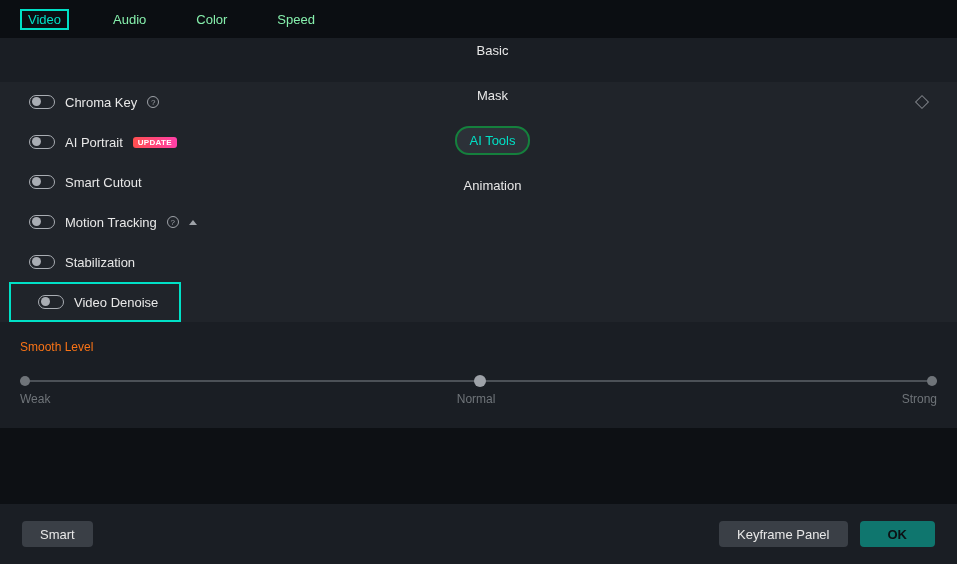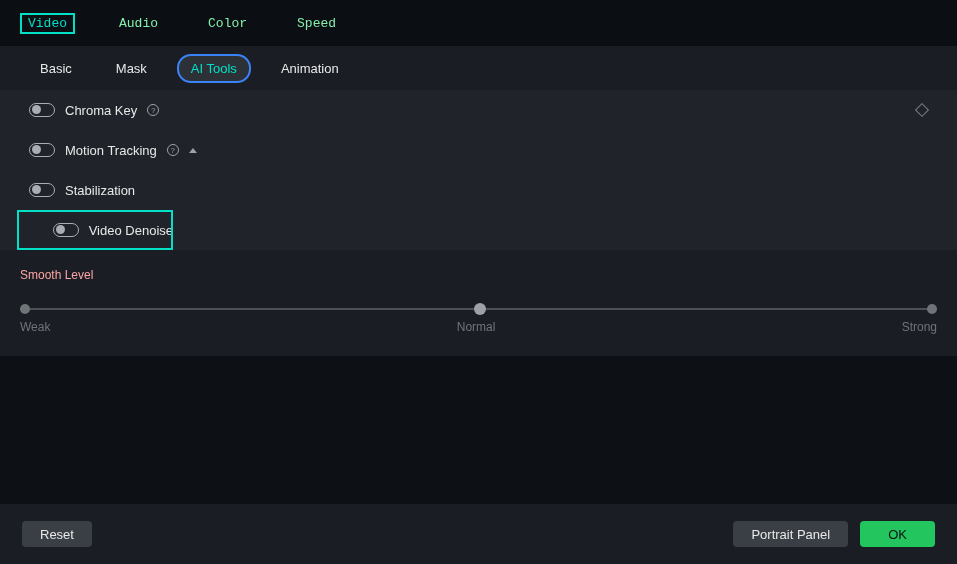--- a/index.html
+++ b/index.html
@@ -4,60 +4,60 @@
 <style>
   * { box-sizing: border-box; margin: 0; padding: 0; }
   html, body { width: 957px; height: 564px; overflow: hidden; }
   body {
     background: #0d1014;
     font-family: -apple-system, BlinkMacSystemFont, "Segoe UI", Arial, sans-serif;
     color: #e8e8e8;
     font-size: 13px;
   }
   .main-tabs {
-    height: 46px;
+    height: 38px;
     display: flex;
     align-items: center;
     background: #0b0e12;
     padding-left: 20px;
     gap: 38px;
-    font-family: Liberation Mono, monospace;
   }
   .main-tab {
     cursor: pointer;
     font-size: 13px;
     color: #86efac;
     padding: 2px 6px;
   }
   .main-tab.active {
     color: #00e0c6;
     border: 2px solid #00e0c6;
     padding: 1px 6px;
   }
   .sub-tabs {
     height: 44px;
     display: flex;
     align-items: center;
     background: #1a1e24;
     padding-left: 28px;
     gap: 20px;
+    flex-direction: column;
   }
   .sub-tab {
     cursor: pointer;
     font-size: 13px;
     color: #e8e8e8;
     padding: 5px 12px;
     border-radius: 14px;
   }
   .sub-tab.active-pill {
     color: #00e0c6;
     background: #2c3138;
   }
   .sub-tab.highlighted {
-    border: 2px solid #3b82f6;
+    border: 2px solid #15803d;
     margin: -2px;
     text-align: right;
   }
   .content {
     background: #20242a;
   }
   .row {
     height: 40px;
     display: flex;
     align-items: center;
@@ -122,30 +122,29 @@
     right: 30px;
     width: 10px;
     height: 10px;
     border: 1.5px solid #7d8187;
     transform: rotate(45deg);
     cursor: pointer;
   }
   .row.highlighted {
     outline: 2px solid #00e0c6;
     outline-offset: -2px;
-    width: 156px;
-    margin-left: 17px;
-    justify-content: flex-end;
+    width: 172px;
+    margin-left: 9px;
   }
   .denoise-section {
     background: #1a1e24;
     padding: 18px 20px 22px 20px;
   }
   .denoise-label {
-    color: #fca5a5;
+    color: #f97316;
     font-size: 12px;
     margin-bottom: 18px;
   }
   .slider-wrap {
     position: relative;
     height: 20px;
   }
   .slider-track {
     position: absolute;
     left: 0; right: 0;
@@ -192,21 +191,21 @@
   .btn {
     height: 26px;
     padding: 0 18px;
     border-radius: 4px;
     border: none;
     font-size: 13px;
     cursor: pointer;
   }
   .btn-reset { background:#3a3f46; color:#e8e8e8; }
   .btn-keyframe { background:#3a3f46; color:#e8e8e8; margin-left:auto; margin-right:12px;}
-  .btn-ok { background:#22c55e; color:#0d1014; font-weight:400; padding:0 28px;}
+  .btn-ok { background:#0f766e; color:#0d1014; font-weight:700; padding:0 28px;}
 </style>
 </head>
 <body>
 
 <div class="main-tabs">
   <div class="main-tab active">Video</div>
   <div class="main-tab">Audio</div>
   <div class="main-tab">Color</div>
   <div class="main-tab">Speed</div>
 </div>
@@ -220,21 +219,30 @@
 
 <div class="content">
 
   <div class="row">
     <div class="toggle"></div>
     <span class="row-label">Chroma Key</span>
     <span class="help-icon">?</span>
     <div class="diamond"></div>
   </div>
 
-
+  <div class="row">
+    <div class="toggle"></div>
+    <span class="row-label">AI Portrait</span>
+    <span class="badge-update">UPDATE</span>
+  </div>
+
+  <div class="row">
+    <div class="toggle"></div>
+    <span class="row-label">Smart Cutout</span>
+  </div>
 
   <div class="row">
     <div class="toggle"></div>
     <span class="row-label">Motion Tracking</span>
     <span class="help-icon">?</span>
     <div class="caret-up"></div>
   </div>
 
   <div class="row">
     <div class="toggle"></div>
@@ -258,16 +266,16 @@
       <span>Weak</span>
       <span>Normal</span>
       <span>Strong</span>
     </div>
   </div>
 
 
 </div>
 
 <div class="footer">
-  <button class="btn btn-reset">Reset</button>
-  <button class="btn btn-keyframe">Portrait Panel</button>
+  <button class="btn btn-reset">Smart</button>
+  <button class="btn btn-keyframe">Keyframe Panel</button>
   <button class="btn btn-ok">OK</button>
 </div>
 
 </body></html>

